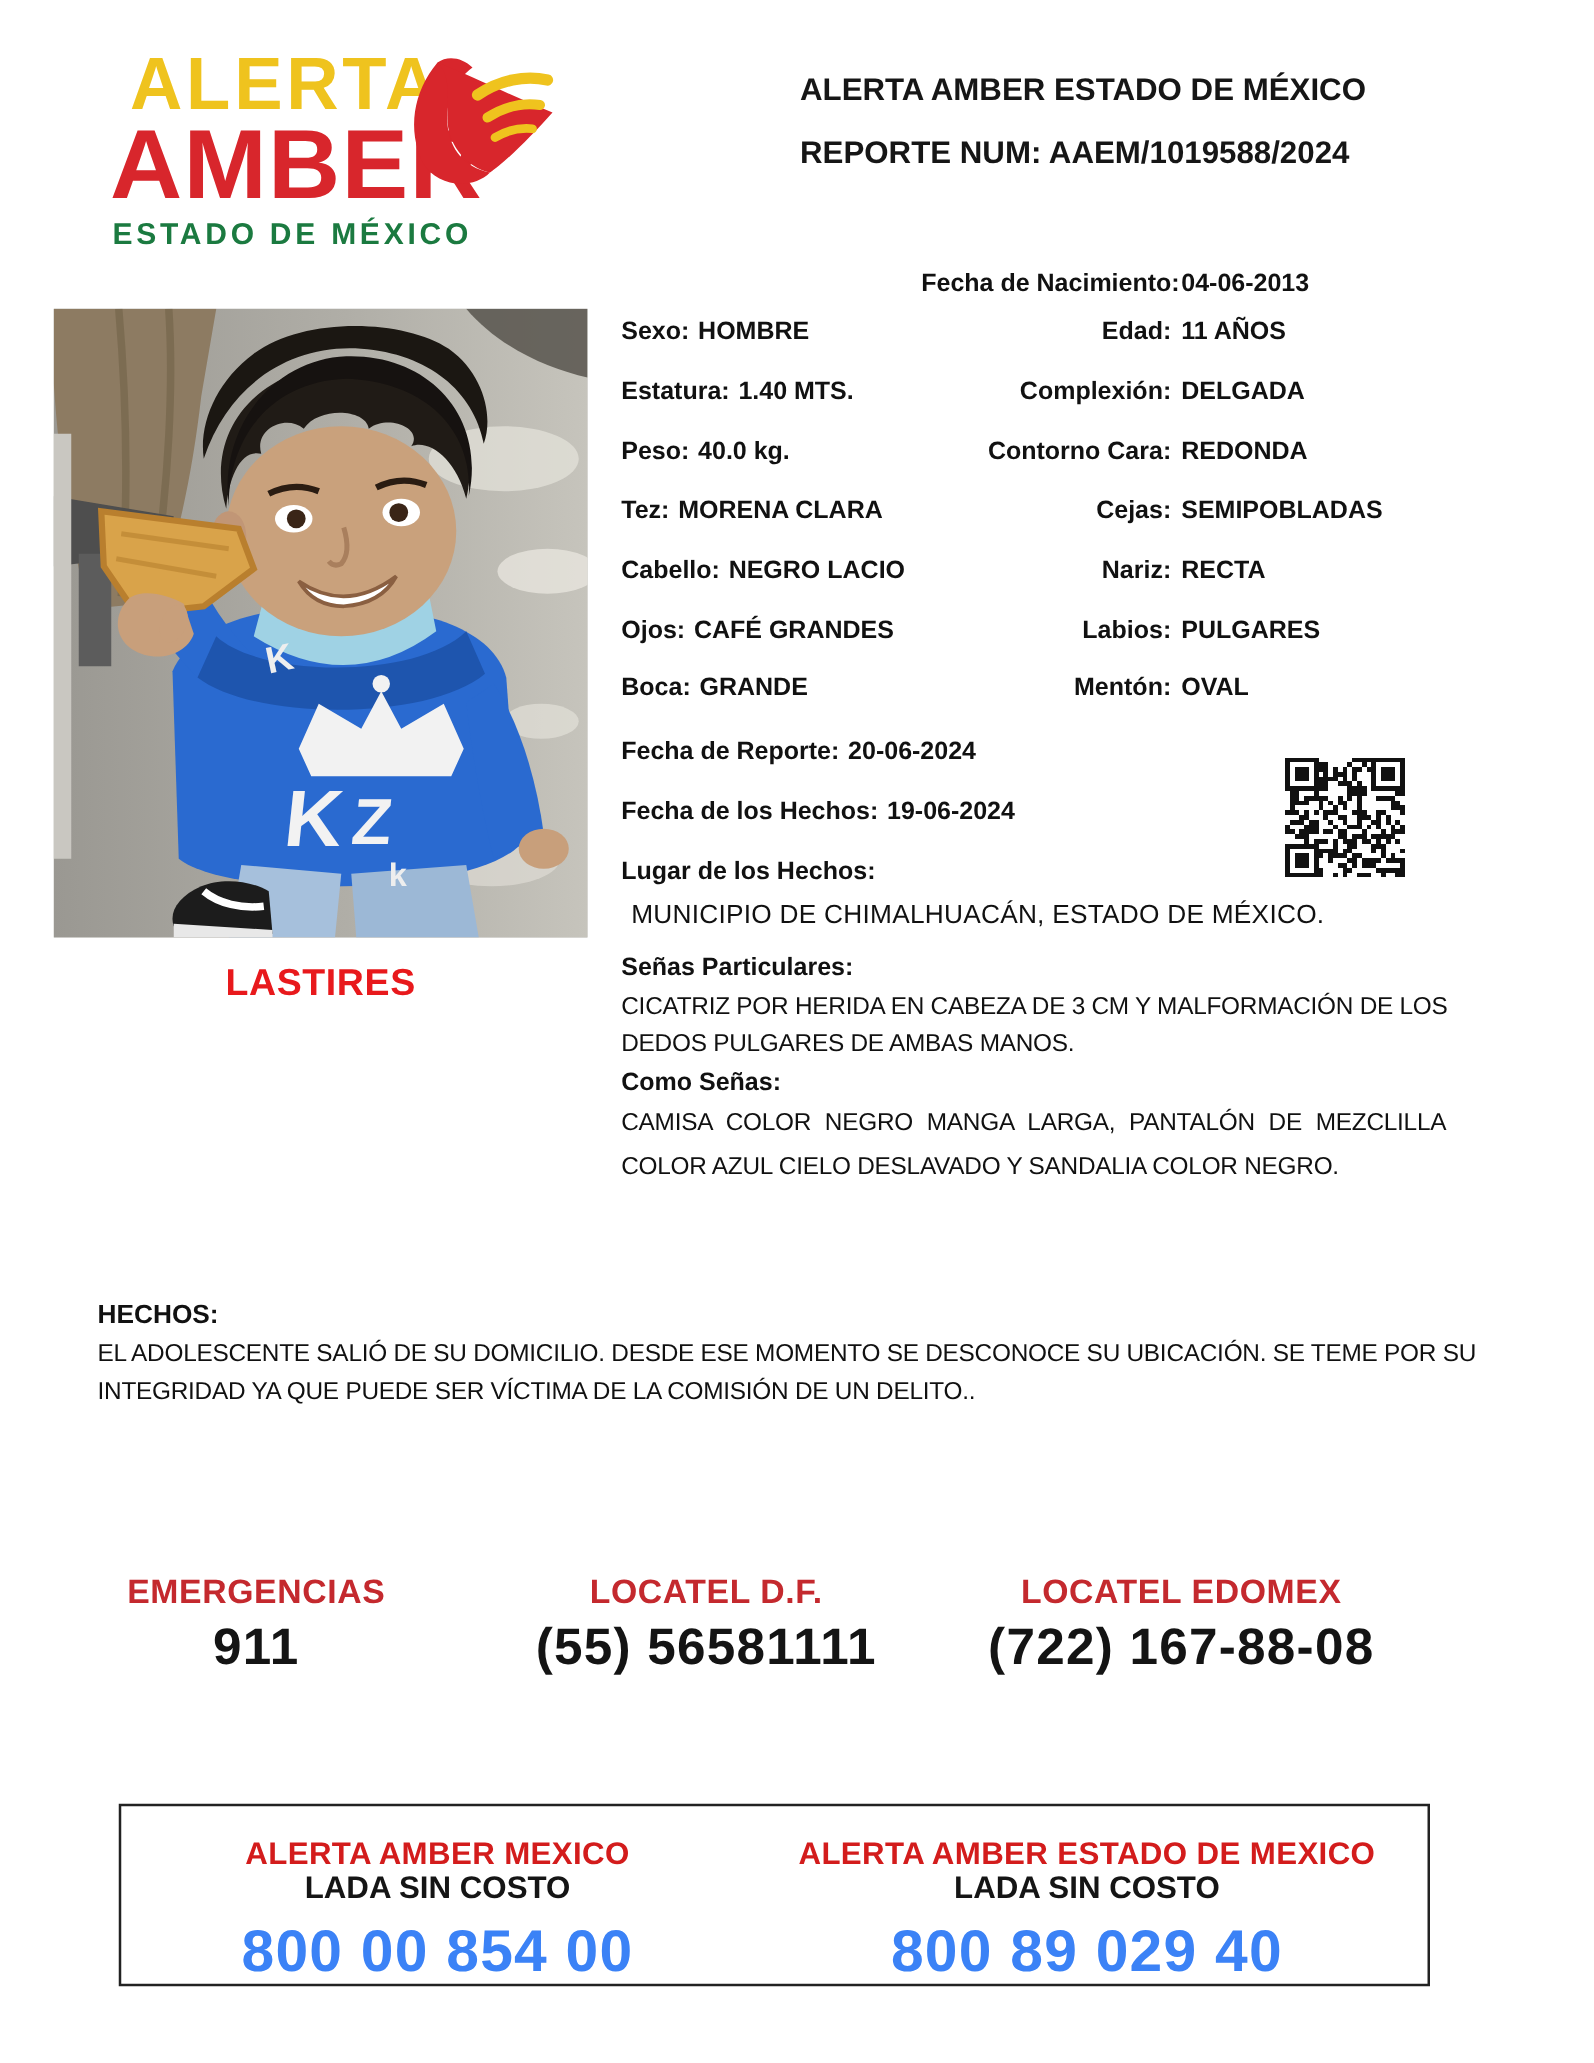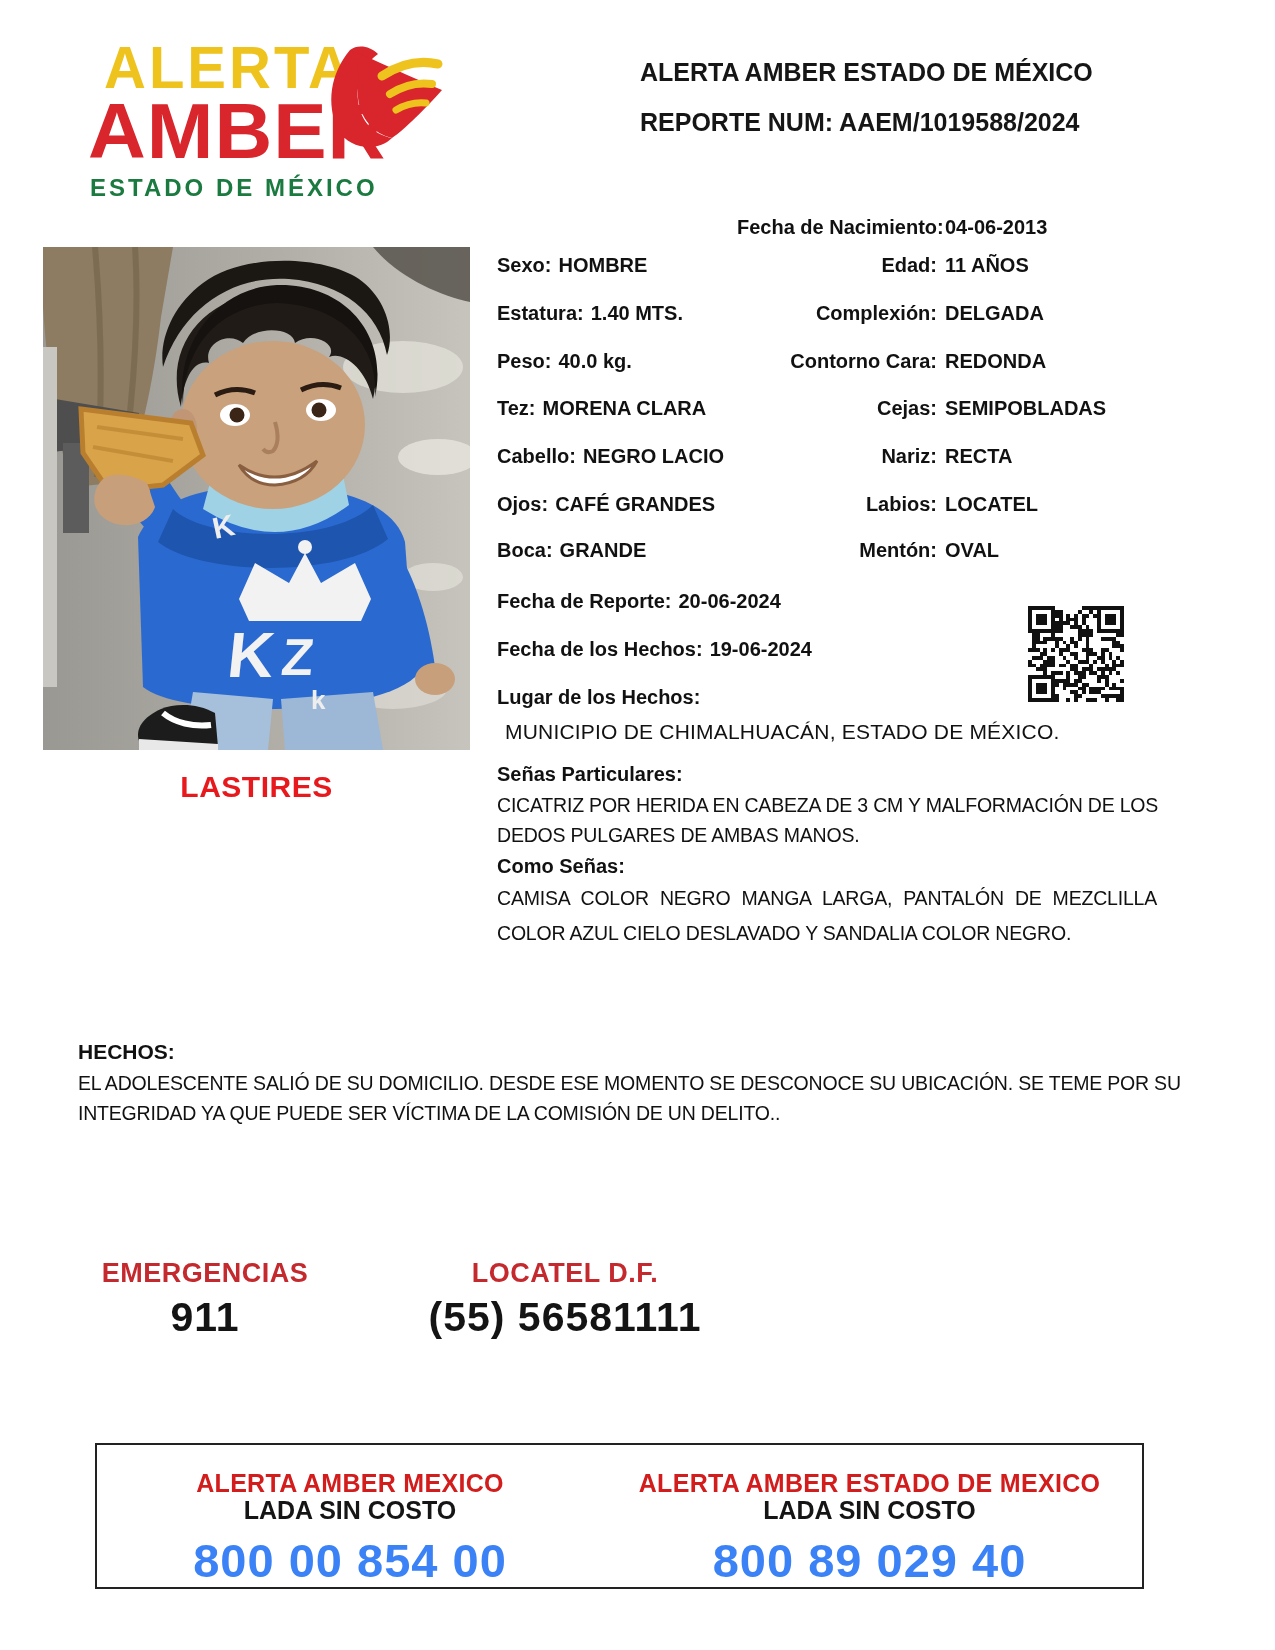--- a/index.html
+++ b/index.html
@@ -190,21 +190,21 @@
       <span class="pr"><span class="lab">Cejas:</span><span class="val">SEMIPOBLADAS</span></span>
     </div>
 
     <div class="drow" style="top:235px;">
       <span class="pl"><span class="lab">Cabello:</span><span>NEGRO LACIO</span></span>
       <span class="pr"><span class="lab">Nariz:</span><span class="val">RECTA</span></span>
     </div>
 
     <div class="drow" style="top:283px;">
       <span class="pl"><span class="lab">Ojos:</span><span>CAFÉ GRANDES</span></span>
-      <span class="pr"><span class="lab">Labios:</span><span class="val">LOCATEL</span></span>
+      <span class="pr"><span class="lab">Labios:</span><span class="val">PULGARES</span></span>
     </div>
 
     <div class="drow" style="top:329px;">
       <span class="pl"><span class="lab">Boca:</span><span>GRANDE</span></span>
       <span class="pr"><span class="lab">Mentón:</span><span class="val">OVAL</span></span>
     </div>
 
     <div class="drow" style="top:380px;text-align:right;">
       <span class="pl"><span class="lab">Fecha de Reporte:</span><span>20-06-2024</span></span>
     </div>
@@ -560,20 +560,24 @@
   <div id="hechos-body" class="abs">EL ADOLESCENTE  SALIÓ DE SU DOMICILIO. DESDE ESE MOMENTO SE DESCONOCE SU UBICACIÓN. SE TEME POR SU INTEGRIDAD YA QUE PUEDE SER VÍCTIMA DE LA COMISIÓN DE UN DELITO..</div>
 
   <div id="contact-0" class="abs contact">
     <div class="cname">EMERGENCIAS</div>
     <div class="cnum">911</div>
   </div>
   <div id="contact-1" class="abs contact">
     <div class="cname">LOCATEL D.F.</div>
     <div class="cnum">(55) 56581111</div>
   </div>
+  <div id="contact-2" class="abs contact">
+    <div class="cname">LOCATEL EDOMEX</div>
+    <div class="cnum">(722) 167-88-08</div>
+  </div>
 
   <div id="lada-box" class="abs">
     <div id="lada-0" class="lada-col">
       <div class="lada-title">ALERTA AMBER MEXICO</div>
       <div class="lada-sub">LADA SIN COSTO</div>
       <div class="lada-num">800 00 854 00</div>
     </div>
     <div id="lada-1" class="lada-col">
       <div class="lada-title">ALERTA AMBER ESTADO DE MEXICO</div>
       <div class="lada-sub">LADA SIN COSTO</div>

